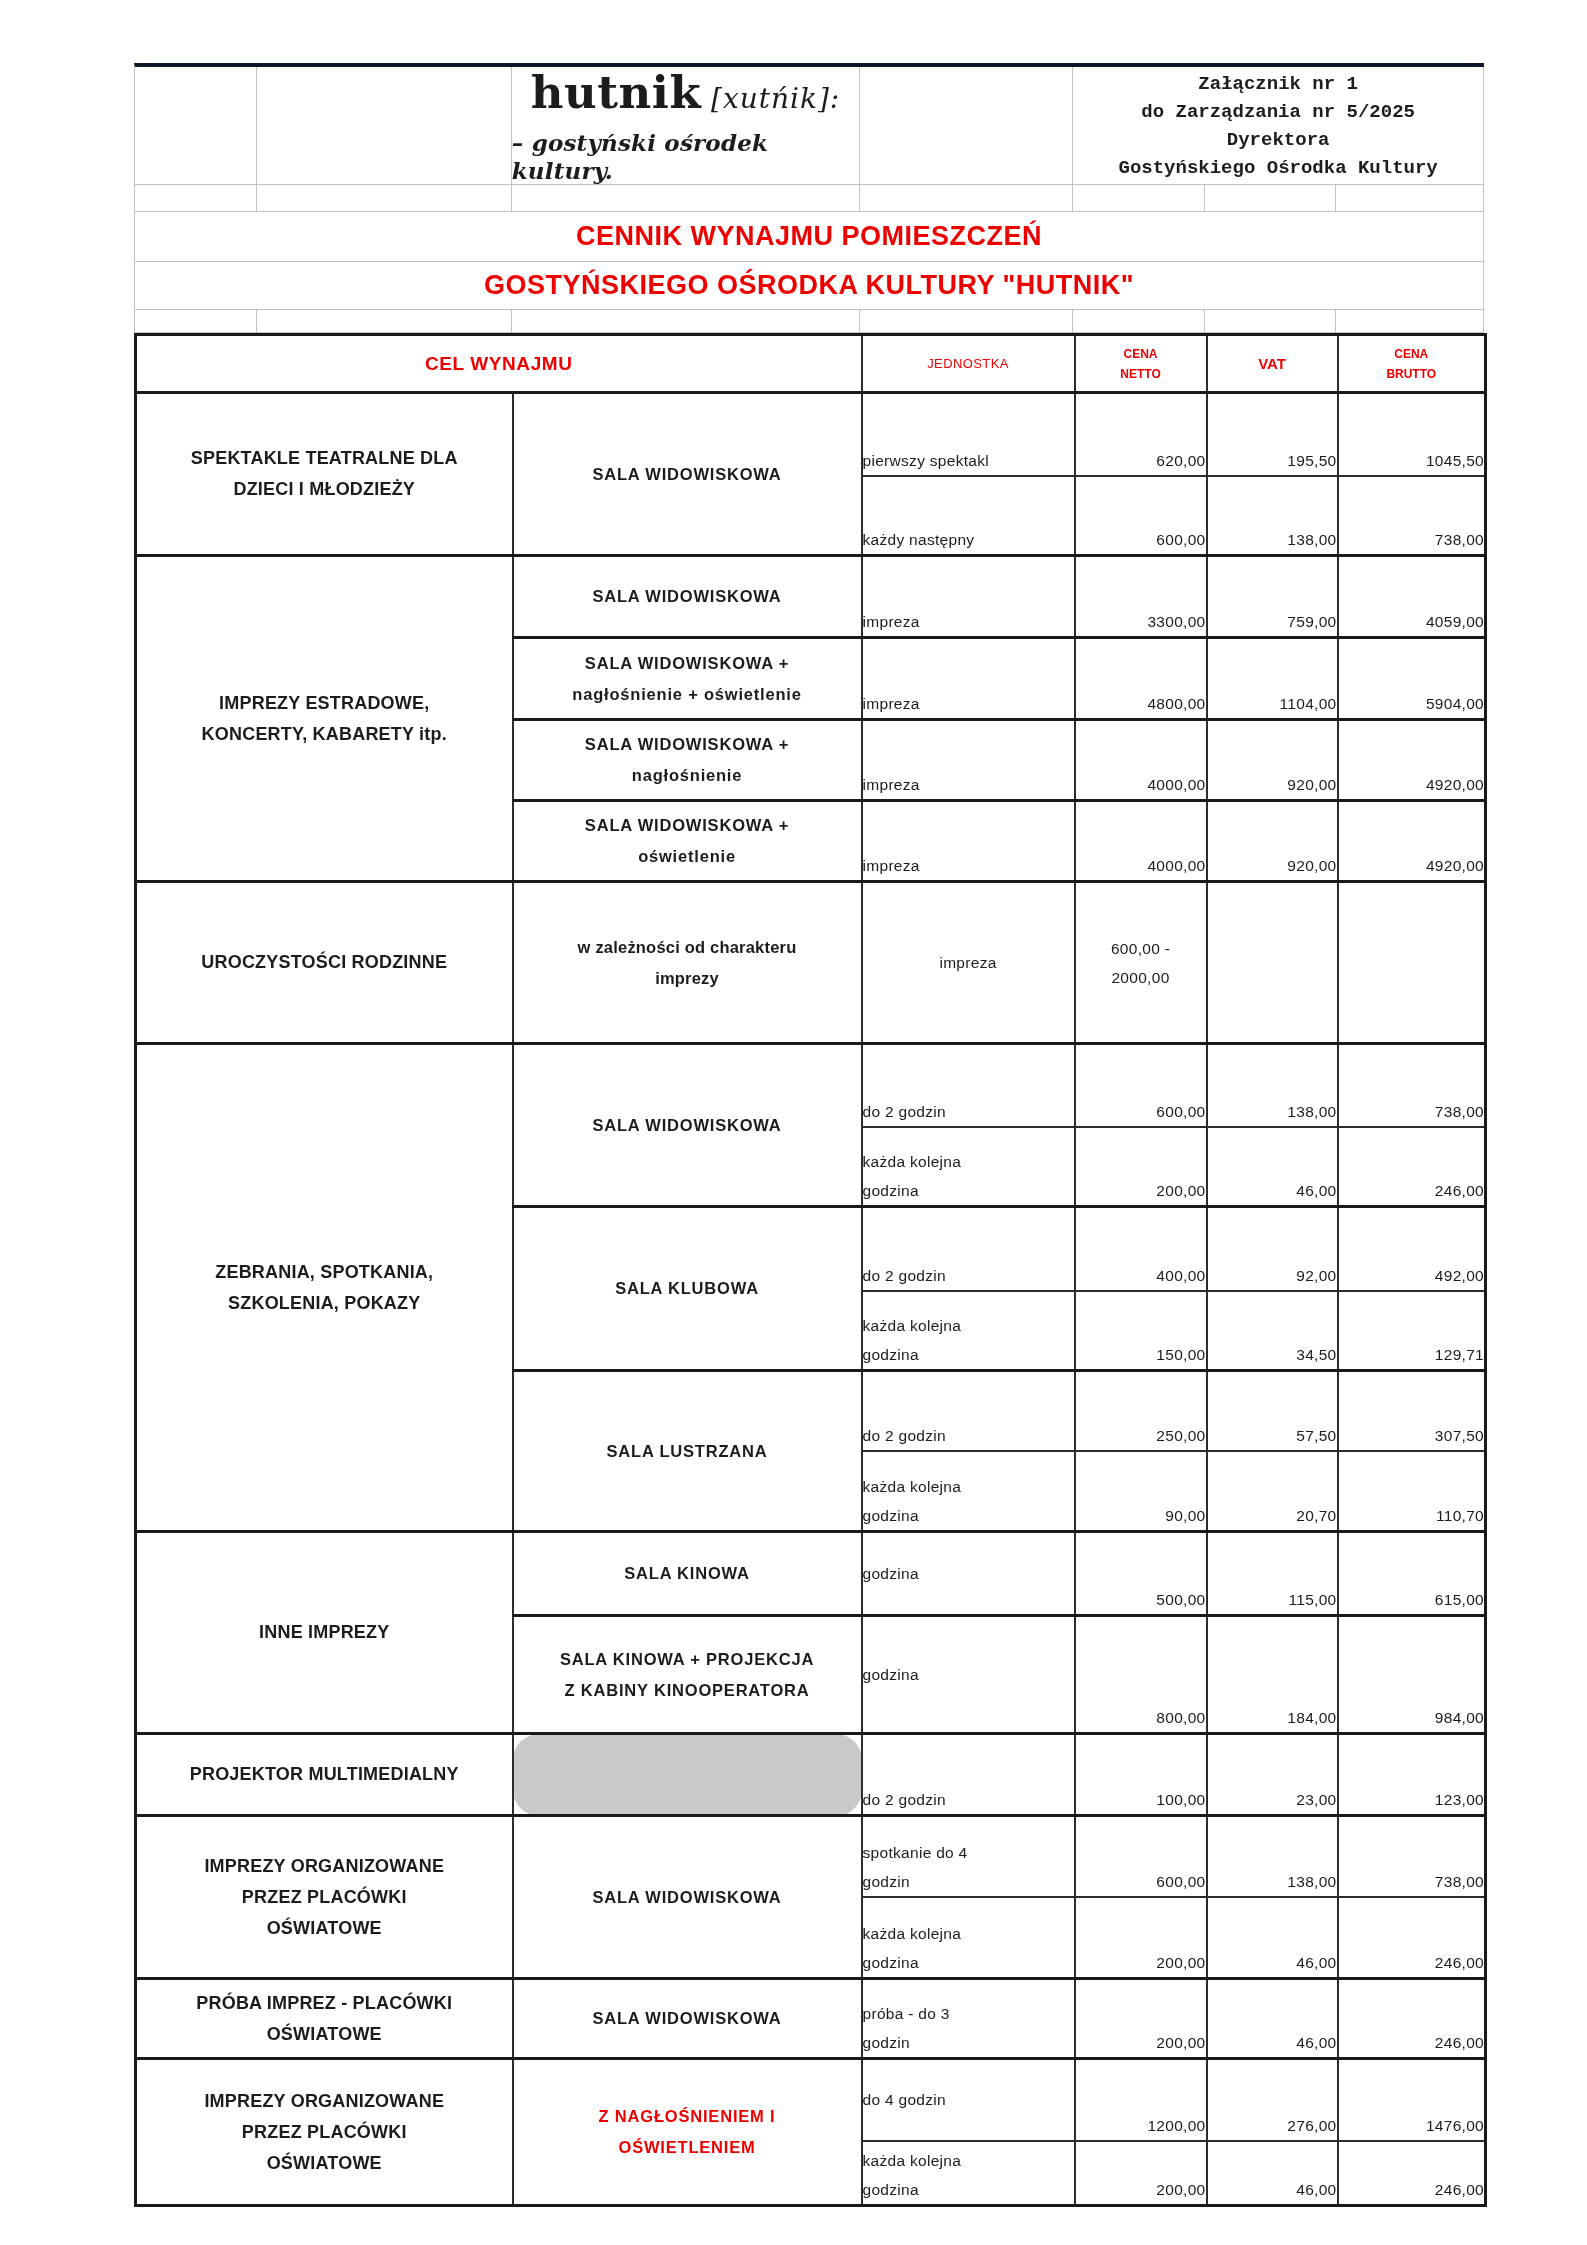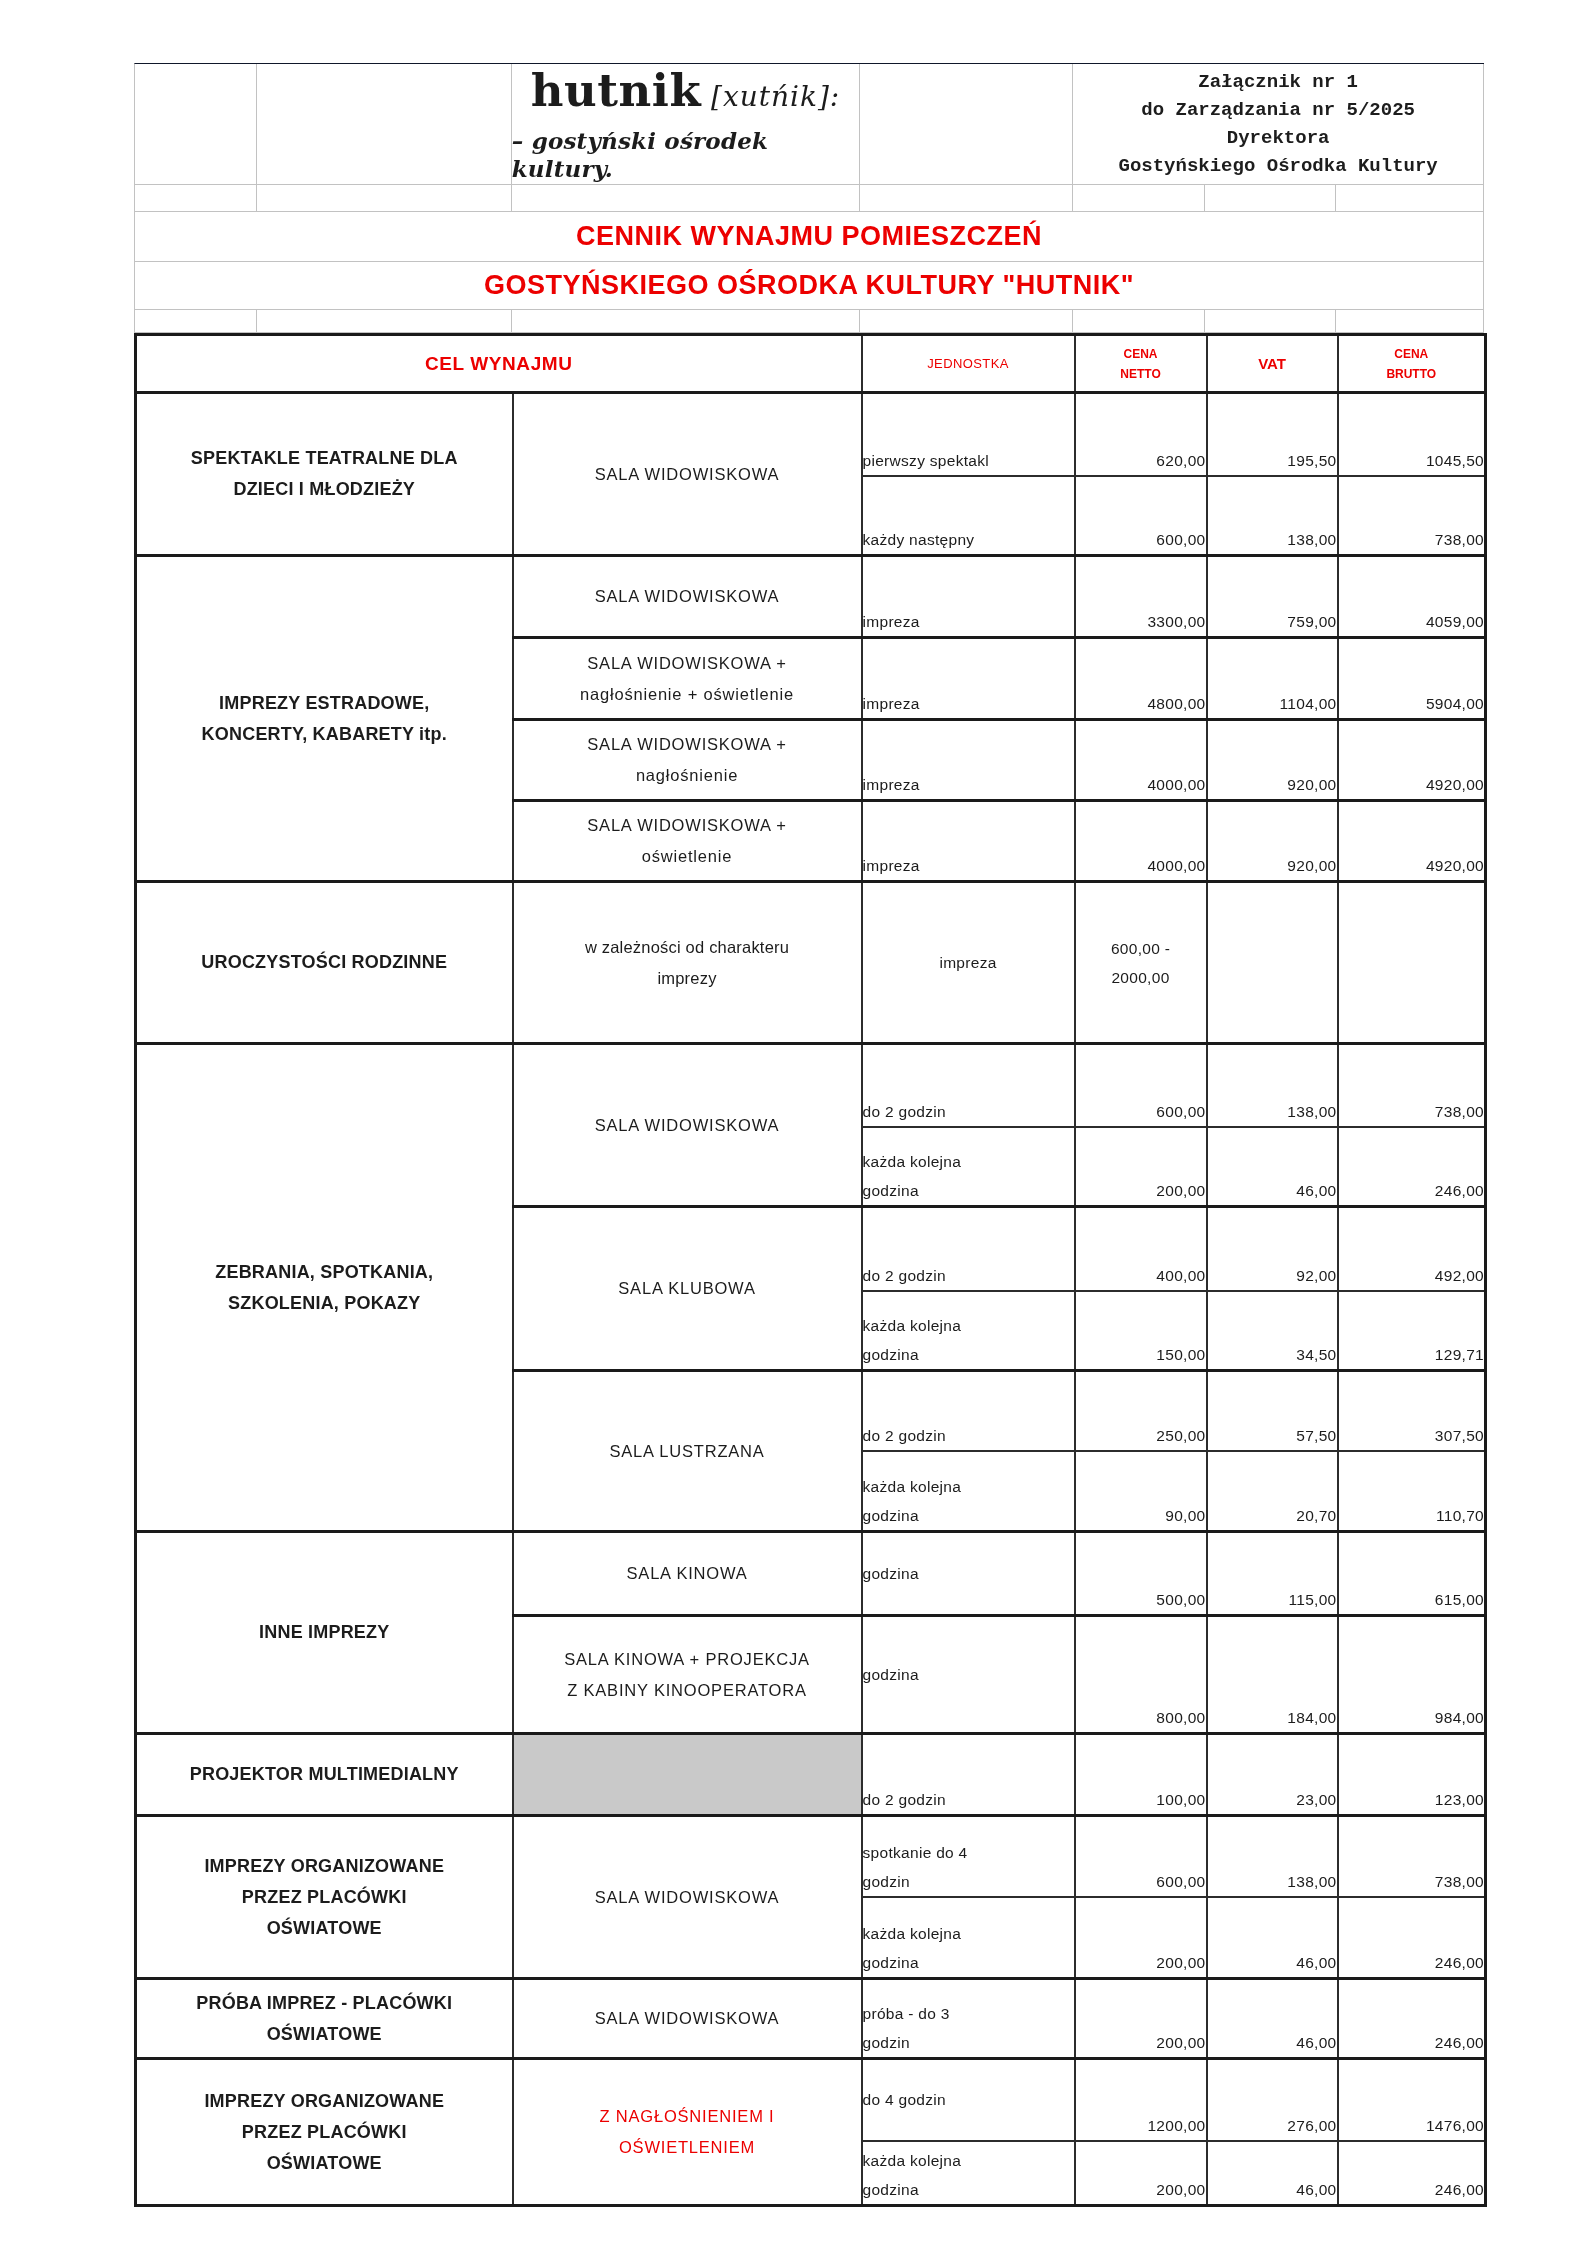--- a/index.html
+++ b/index.html
@@ -17,21 +17,21 @@
     left: 134px; top: 63px;
     width: 1350px;
   }
 
   
   .grid-row {
     display: flex;
     border-left: 1px solid #c2c2c2;
     border-bottom: 1px solid #c2c2c2;
   }
-  .grid-row.first { border-top: 1px solid #0f172a; }
+  .grid-row.first { border-top: 4px solid #0f172a; }
   .gcell { border-right: 1px solid #c2c2c2; height: 100%; }
   .w1 { width: 122px; } .w2 { width: 255px; } .w3 { width: 349px; }
   .w4 { width: 213px; } .w5 { width: 411px; }
   .w5a { width: 132px; } .w5b { width: 131px; } .w5c { width: 148px; }
 
   .row-a { height: 122px; }
   .row-b { height: 27px; }
   .row-e { height: 23px; }
 
   .logo-cell {
@@ -84,24 +84,25 @@
   .th-p   { font-size: 12px; font-weight: bold; line-height: 20px; word-spacing: 300px; }
   .th-vat { font-size: 15px; font-weight: bold; }
 
   td.cat {
     font-weight: bold; font-size: 18px; line-height: 31px;
     text-align: center; vertical-align: middle;
     white-space: pre-line; letter-spacing: 0.2px;
     padding: 0 4px;
   }
   td.room {
-    font-weight: normal; font-size: 16.5px; line-height: 31px;
+    font-weight: bold; font-size: 16.5px; line-height: 31px;
     text-align: center; vertical-align: middle;
     white-space: pre-line; letter-spacing: 0.8px;
     padding: 0 4px;
+    border-radius: 26px;
   }
   td.room.desc { letter-spacing: 0.2px; }
   td.room.red { color: #ec0000; }
   td.gray { background: #c9c9c9; }
 
   td.unit {
     font-size: 15.5px; line-height: 29px; letter-spacing: 0.3px;
     text-align: left; vertical-align: bottom;
     white-space: pre-line;
     padding: 4px 4px 7px 7px;

